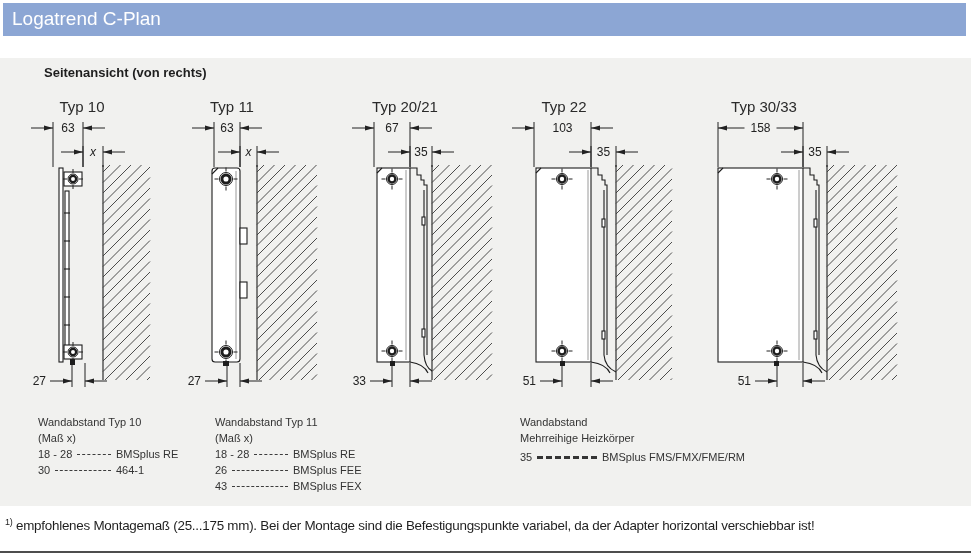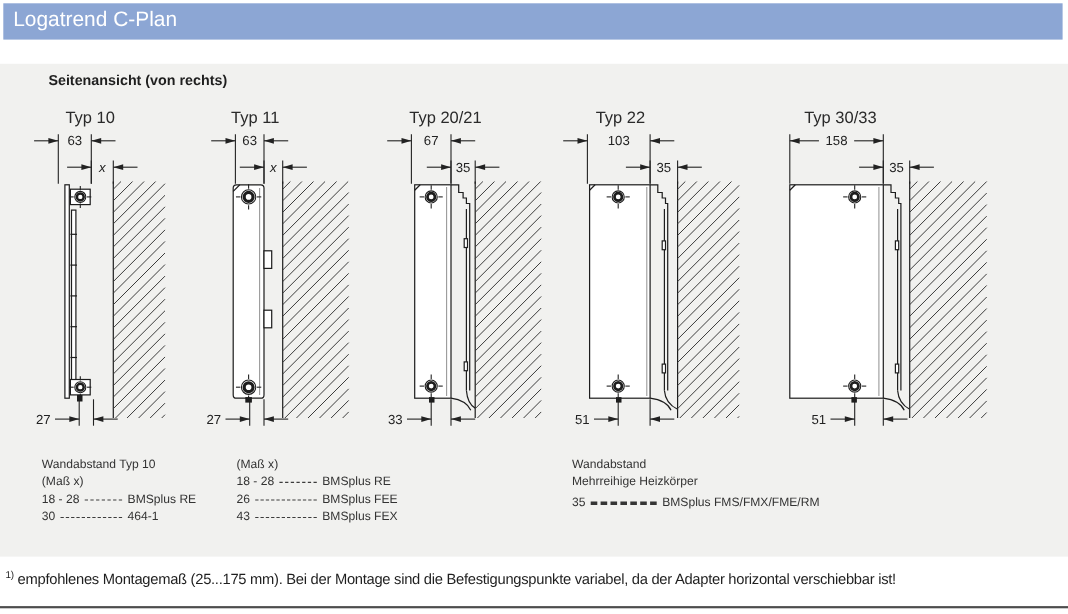--- a/index.html
+++ b/index.html
@@ -495,20 +495,21 @@
         <span class="wn">BMSplus RE</span>
       </div>
       <div class="wrow">
         <span class="wv">30</span>
         <span class="wl"></span>
         <span class="wn">464-1</span>
       </div>
     </div>
 
     <div class="wb" style="left:215px;width:178px">
+      <div>Wandabstand Typ 11</div>
       <div>(Maß x)</div>
       <div class="wrow">
         <span class="wv">18 - 28</span>
         <span class="wl"></span>
         <span class="wn">BMSplus RE</span>
       </div>
       <div class="wrow">
         <span class="wv">26</span>
         <span class="wl"></span>
         <span class="wn">BMSplus FEE</span>

